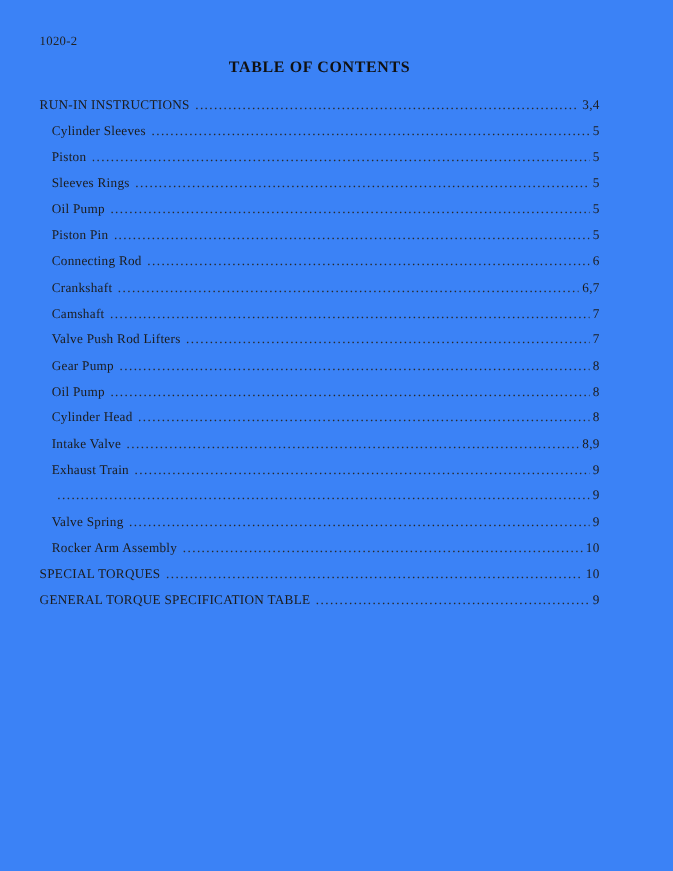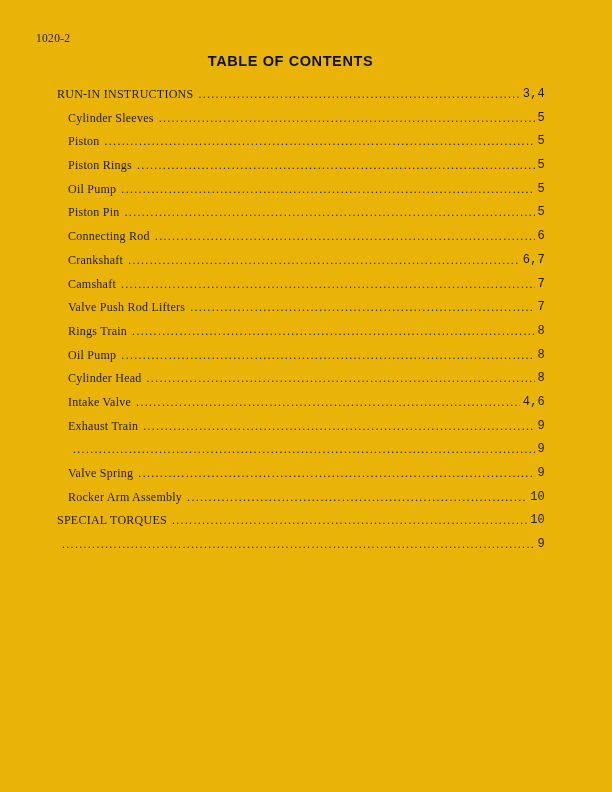--- a/index.html
+++ b/index.html
@@ -6,69 +6,67 @@
   html, body { background: #e8e8e8; }
   body {
     width: 612px;
     height: 792px;
     font-family: "Liberation Serif", "DejaVu Serif", serif;
     color: #1c1c1c;
   }
   .page {
     width: 612px;
     height: 792px;
-    background: #eab308;
+    background: #3b82f6;
     padding: 32px 67px 0 36px;
     overflow: hidden;
   }
   .doc-number {
     font-size: 11.5px;
     letter-spacing: 0.3px;
     color: #222;
   }
   .title {
     margin-top: 9px;
     text-align: center;
     font-size: 14.5px;
     font-weight: bold;
     letter-spacing: 0.6px;
     color: #111;
-    font-family: Liberation Sans, sans-serif;
+    font-family: Liberation Serif, serif;
   }
   .toc {
     margin-top: 19px;
   }
   .row {
     display: flex;
     align-items: flex-start;
     font-size: 12px;
     line-height: 12px;
     margin-bottom: 11.7px;
     white-space: nowrap;
-    margin-left: 21px;
   }
   .row.indent {
     padding-left: 11px;
   }
   .label {
     flex: 0 0 auto;
     letter-spacing: 0.25px;
   }
   .leader {
     flex: 1 1 auto;
     overflow: hidden;
     white-space: nowrap;
     letter-spacing: 1.3px;
     margin: 0 3px 0 5px;
     color: #2a2a2a;
   }
   .pagenum {
     flex: 0 0 auto;
     letter-spacing: 0.2px;
-    font-family: Liberation Mono, monospace;
   }
 </style>
 </head>
 <body>
 
 <div class="page">
   <div class="doc-number">1020-2</div>
   <div class="title">TABLE OF CONTENTS</div>
   <div class="toc">
       <div class="row">
@@ -80,21 +78,21 @@
         <span class="label">Cylinder Sleeves</span>
         <span class="leader">................................................................................................................................................................................................................................................................................................................................................................................................................</span>
         <span class="pagenum">5</span>
       </div>
       <div class="row indent">
         <span class="label">Piston</span>
         <span class="leader">................................................................................................................................................................................................................................................................................................................................................................................................................</span>
         <span class="pagenum">5</span>
       </div>
       <div class="row indent">
-        <span class="label">Piston Rings</span>
+        <span class="label">Sleeves Rings</span>
         <span class="leader">................................................................................................................................................................................................................................................................................................................................................................................................................</span>
         <span class="pagenum">5</span>
       </div>
       <div class="row indent">
         <span class="label">Oil Pump</span>
         <span class="leader">................................................................................................................................................................................................................................................................................................................................................................................................................</span>
         <span class="pagenum">5</span>
       </div>
       <div class="row indent">
         <span class="label">Piston Pin</span>
@@ -115,38 +113,38 @@
         <span class="label">Camshaft</span>
         <span class="leader">................................................................................................................................................................................................................................................................................................................................................................................................................</span>
         <span class="pagenum">7</span>
       </div>
       <div class="row indent">
         <span class="label">Valve Push Rod Lifters</span>
         <span class="leader">................................................................................................................................................................................................................................................................................................................................................................................................................</span>
         <span class="pagenum">7</span>
       </div>
       <div class="row indent">
-        <span class="label">Rings Train</span>
+        <span class="label">Gear Pump</span>
         <span class="leader">................................................................................................................................................................................................................................................................................................................................................................................................................</span>
         <span class="pagenum">8</span>
       </div>
       <div class="row indent">
         <span class="label">Oil Pump</span>
         <span class="leader">................................................................................................................................................................................................................................................................................................................................................................................................................</span>
         <span class="pagenum">8</span>
       </div>
       <div class="row indent">
         <span class="label">Cylinder Head</span>
         <span class="leader">................................................................................................................................................................................................................................................................................................................................................................................................................</span>
         <span class="pagenum">8</span>
       </div>
       <div class="row indent">
         <span class="label">Intake Valve</span>
         <span class="leader">................................................................................................................................................................................................................................................................................................................................................................................................................</span>
-        <span class="pagenum">4,6</span>
+        <span class="pagenum">8,9</span>
       </div>
       <div class="row indent">
         <span class="label">Exhaust Train</span>
         <span class="leader">................................................................................................................................................................................................................................................................................................................................................................................................................</span>
         <span class="pagenum">9</span>
       </div>
       <div class="row indent">
         <span class="leader">................................................................................................................................................................................................................................................................................................................................................................................................................</span>
         <span class="pagenum">9</span>
       </div>
@@ -159,17 +157,18 @@
         <span class="label">Rocker Arm Assembly</span>
         <span class="leader">................................................................................................................................................................................................................................................................................................................................................................................................................</span>
         <span class="pagenum">10</span>
       </div>
       <div class="row">
         <span class="label">SPECIAL TORQUES</span>
         <span class="leader">................................................................................................................................................................................................................................................................................................................................................................................................................</span>
         <span class="pagenum">10</span>
       </div>
       <div class="row">
+        <span class="label">GENERAL TORQUE SPECIFICATION TABLE</span>
         <span class="leader">................................................................................................................................................................................................................................................................................................................................................................................................................</span>
         <span class="pagenum">9</span>
       </div>
     </div>
 </div>
 
 </body></html>

